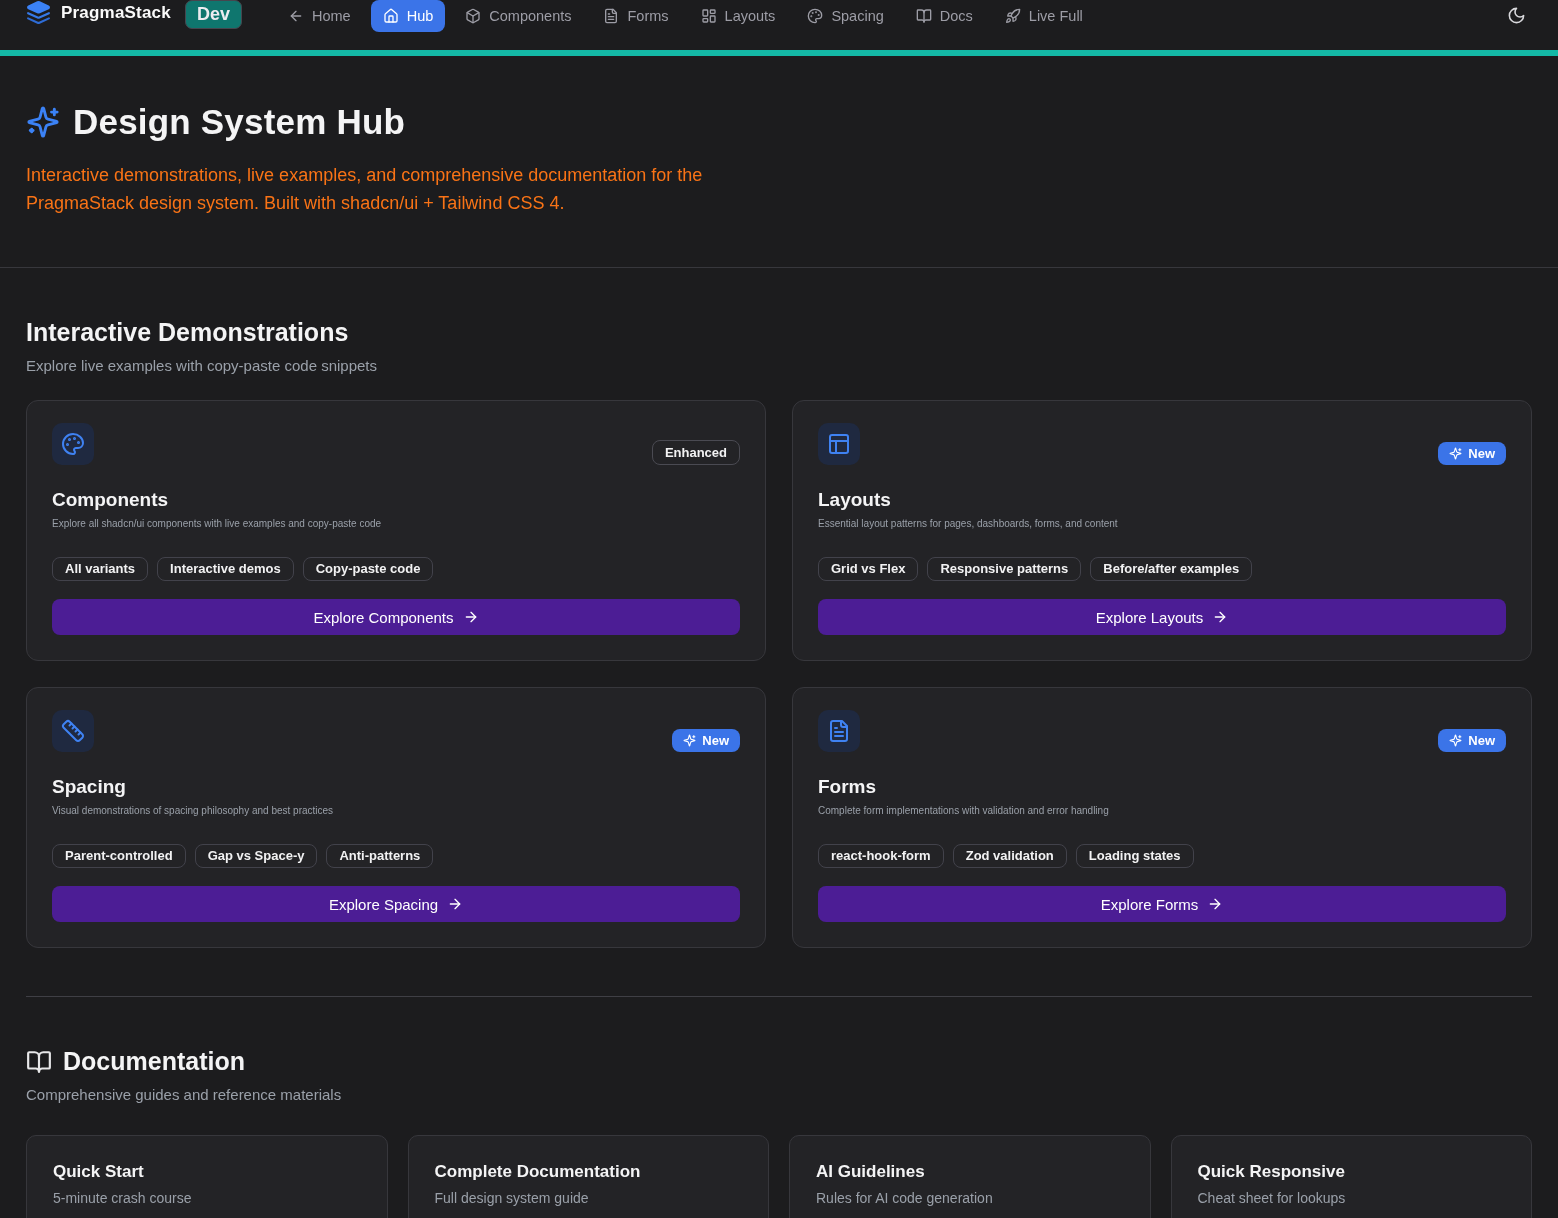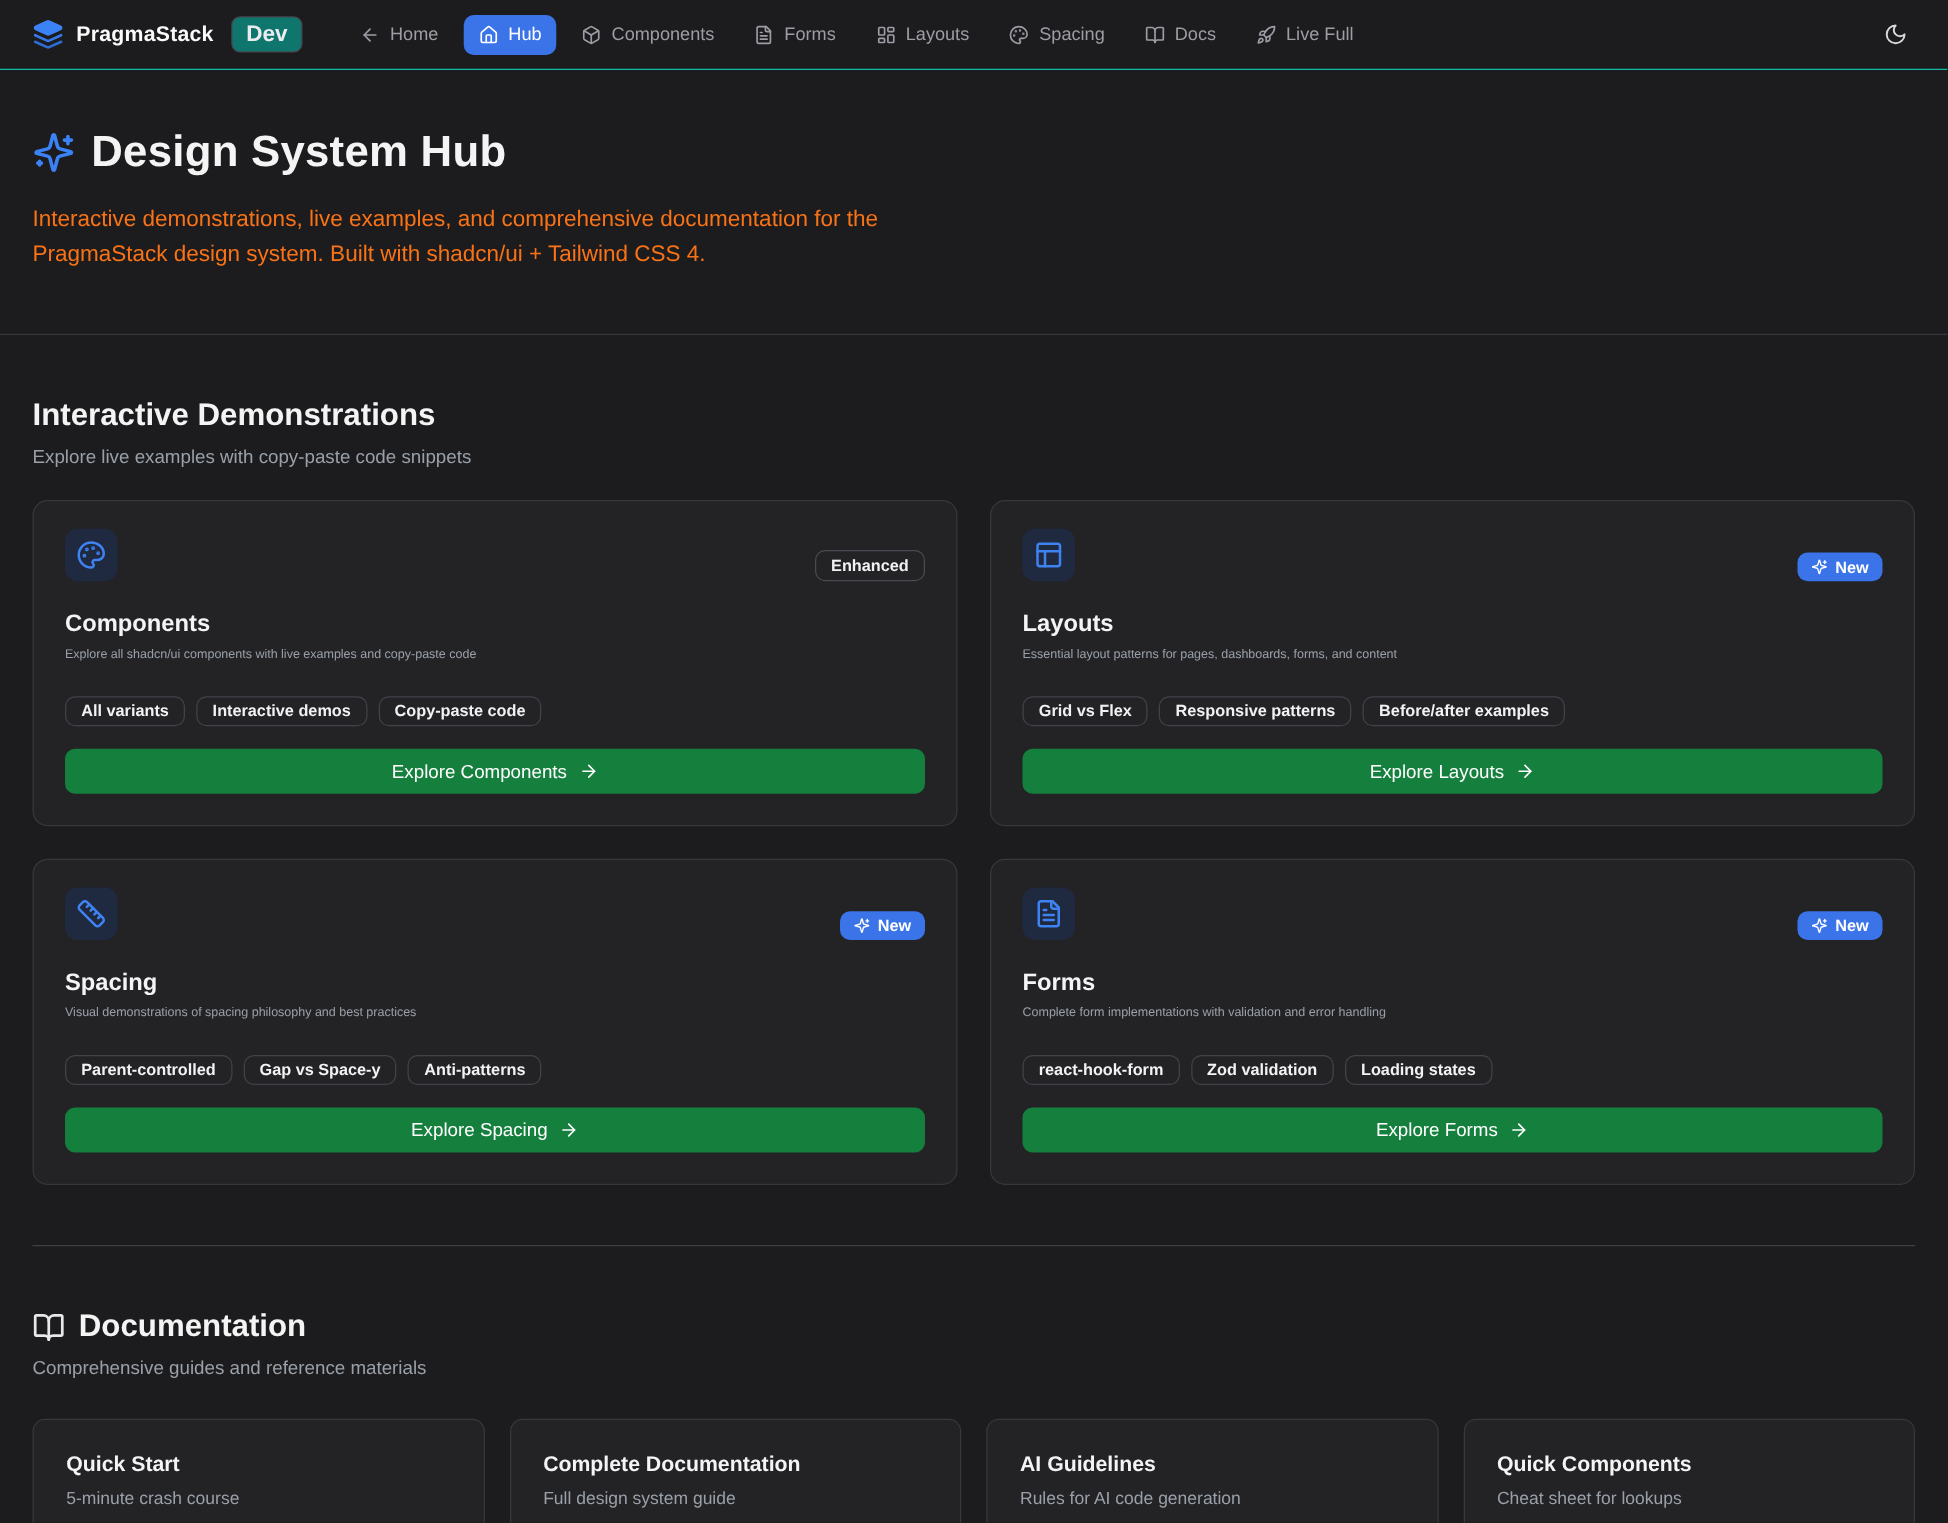--- a/index.html
+++ b/index.html
@@ -7,22 +7,22 @@
   body {
     background:#1c1c1e;
     color:#f2f2f3;
     font-family:"Liberation Sans", sans-serif;
     overflow:hidden;
   }
   svg { display:block; }
 
   
   .navbar {
-    height:56px; display:flex; align-items:center;
-    padding:0 26px; border-bottom:1px solid #14b8a6;
+    height:56px; display:flex; align-items:flex-start;
+    padding:0 26px; border-bottom:6px solid #14b8a6;
   }
   .brand { display:flex; align-items:center; gap:10px; }
   .brand-name { font-size:17px; font-weight:bold; letter-spacing:.2px; color:#fafafa; }
   .dev-badge {
     margin-left:14px; font-size:18px; font-weight:bold; color:#ececf0;
     border:1px solid #46464e; background:#0f766e; padding:3px 11px; border-radius:7px;
   }
   .nav-links { display:flex; align-items:center; gap:8px; margin-left:34px; }
   .nav-link {
     display:flex; align-items:center; gap:8px; color:#9d9da6;
@@ -64,21 +64,21 @@
     background:#3b74e8; color:#ffffff; border-radius:8px; padding:4px 11px; margin-top:1px;
   }
   .card-title { margin-top:24px; font-size:19px; font-weight:bold; color:#f4f4f5; }
   .card-desc { margin-top:7px; font-size:10px; color:#9aa0a9; }
   .tag-row { margin-top:28px; display:flex; gap:9px; flex-wrap:wrap; }
   .tag {
     font-size:13px; font-weight:bold; color:#f2f2f3;
     border:1px solid #42424b; border-radius:8px; padding:3px 12px 4px;
   }
   .explore-btn {
-    margin-top:18px; width:100%; height:36px; background:#15803d; border:none;
+    margin-top:18px; width:100%; height:36px; background:#4c1d95; border:none;
     border-radius:8px; color:#ffffff; font-size:15px; font-family:inherit;
     display:flex; align-items:center; justify-content:center; gap:9px; cursor:pointer;
   }
 
   .divider { margin-top:48px; border:none; border-top:1px solid #3f3f45; }
 
   .docs-header { margin-top:50px; }
   .docs-title-row { display:flex; align-items:center; gap:11px; color:#e8e8ea; }
   .doc-grid { margin-top:32px; display:grid; grid-template-columns:repeat(4,1fr); gap:20px; }
   .doc-card {
@@ -396,18 +396,18 @@
     </div>
     <div class="doc-card">
       <h3 class="doc-card-title">Complete Documentation</h3>
       <p class="doc-card-desc">Full design system guide</p>
     </div>
     <div class="doc-card">
       <h3 class="doc-card-title">AI Guidelines</h3>
       <p class="doc-card-desc">Rules for AI code generation</p>
     </div>
     <div class="doc-card">
-      <h3 class="doc-card-title">Quick Components</h3>
+      <h3 class="doc-card-title">Quick Responsive</h3>
       <p class="doc-card-desc">Cheat sheet for lookups</p>
     </div>
   </div>
 
 </main>
 
 </body></html>

